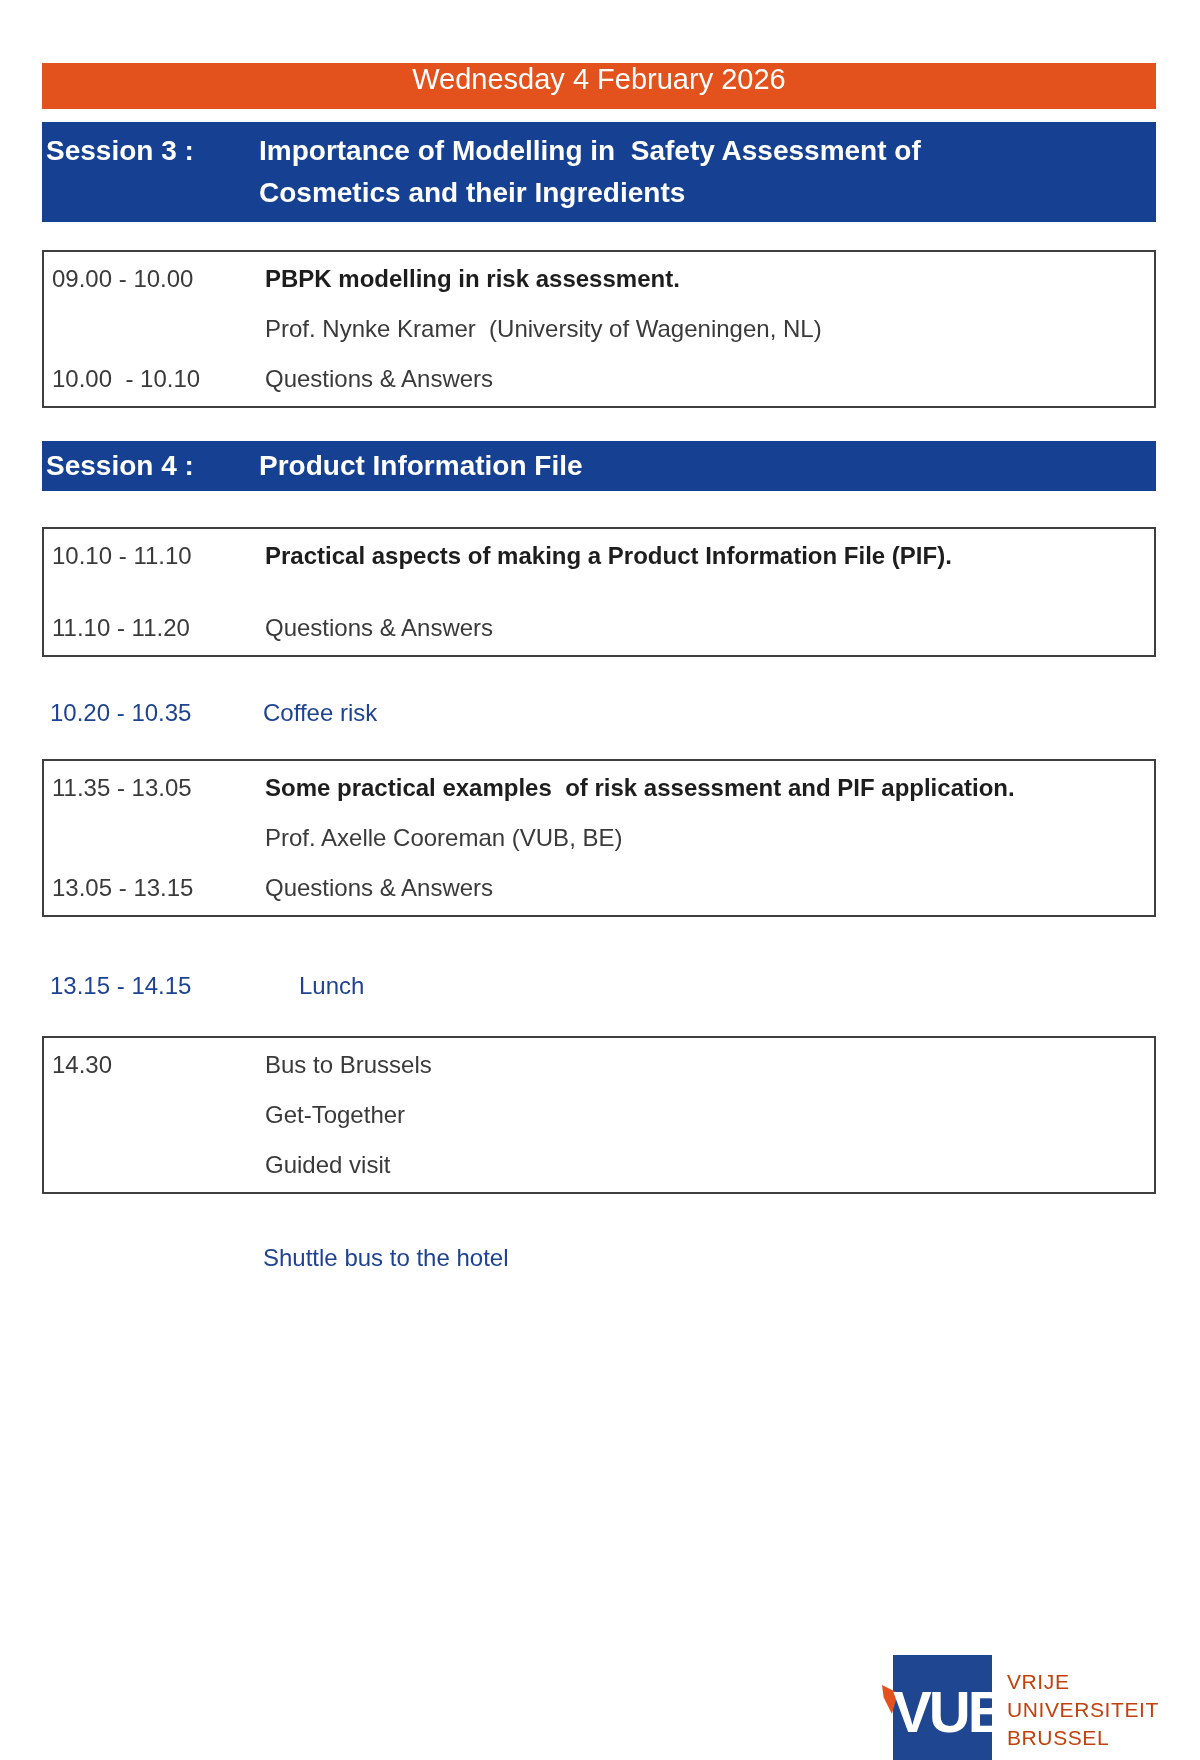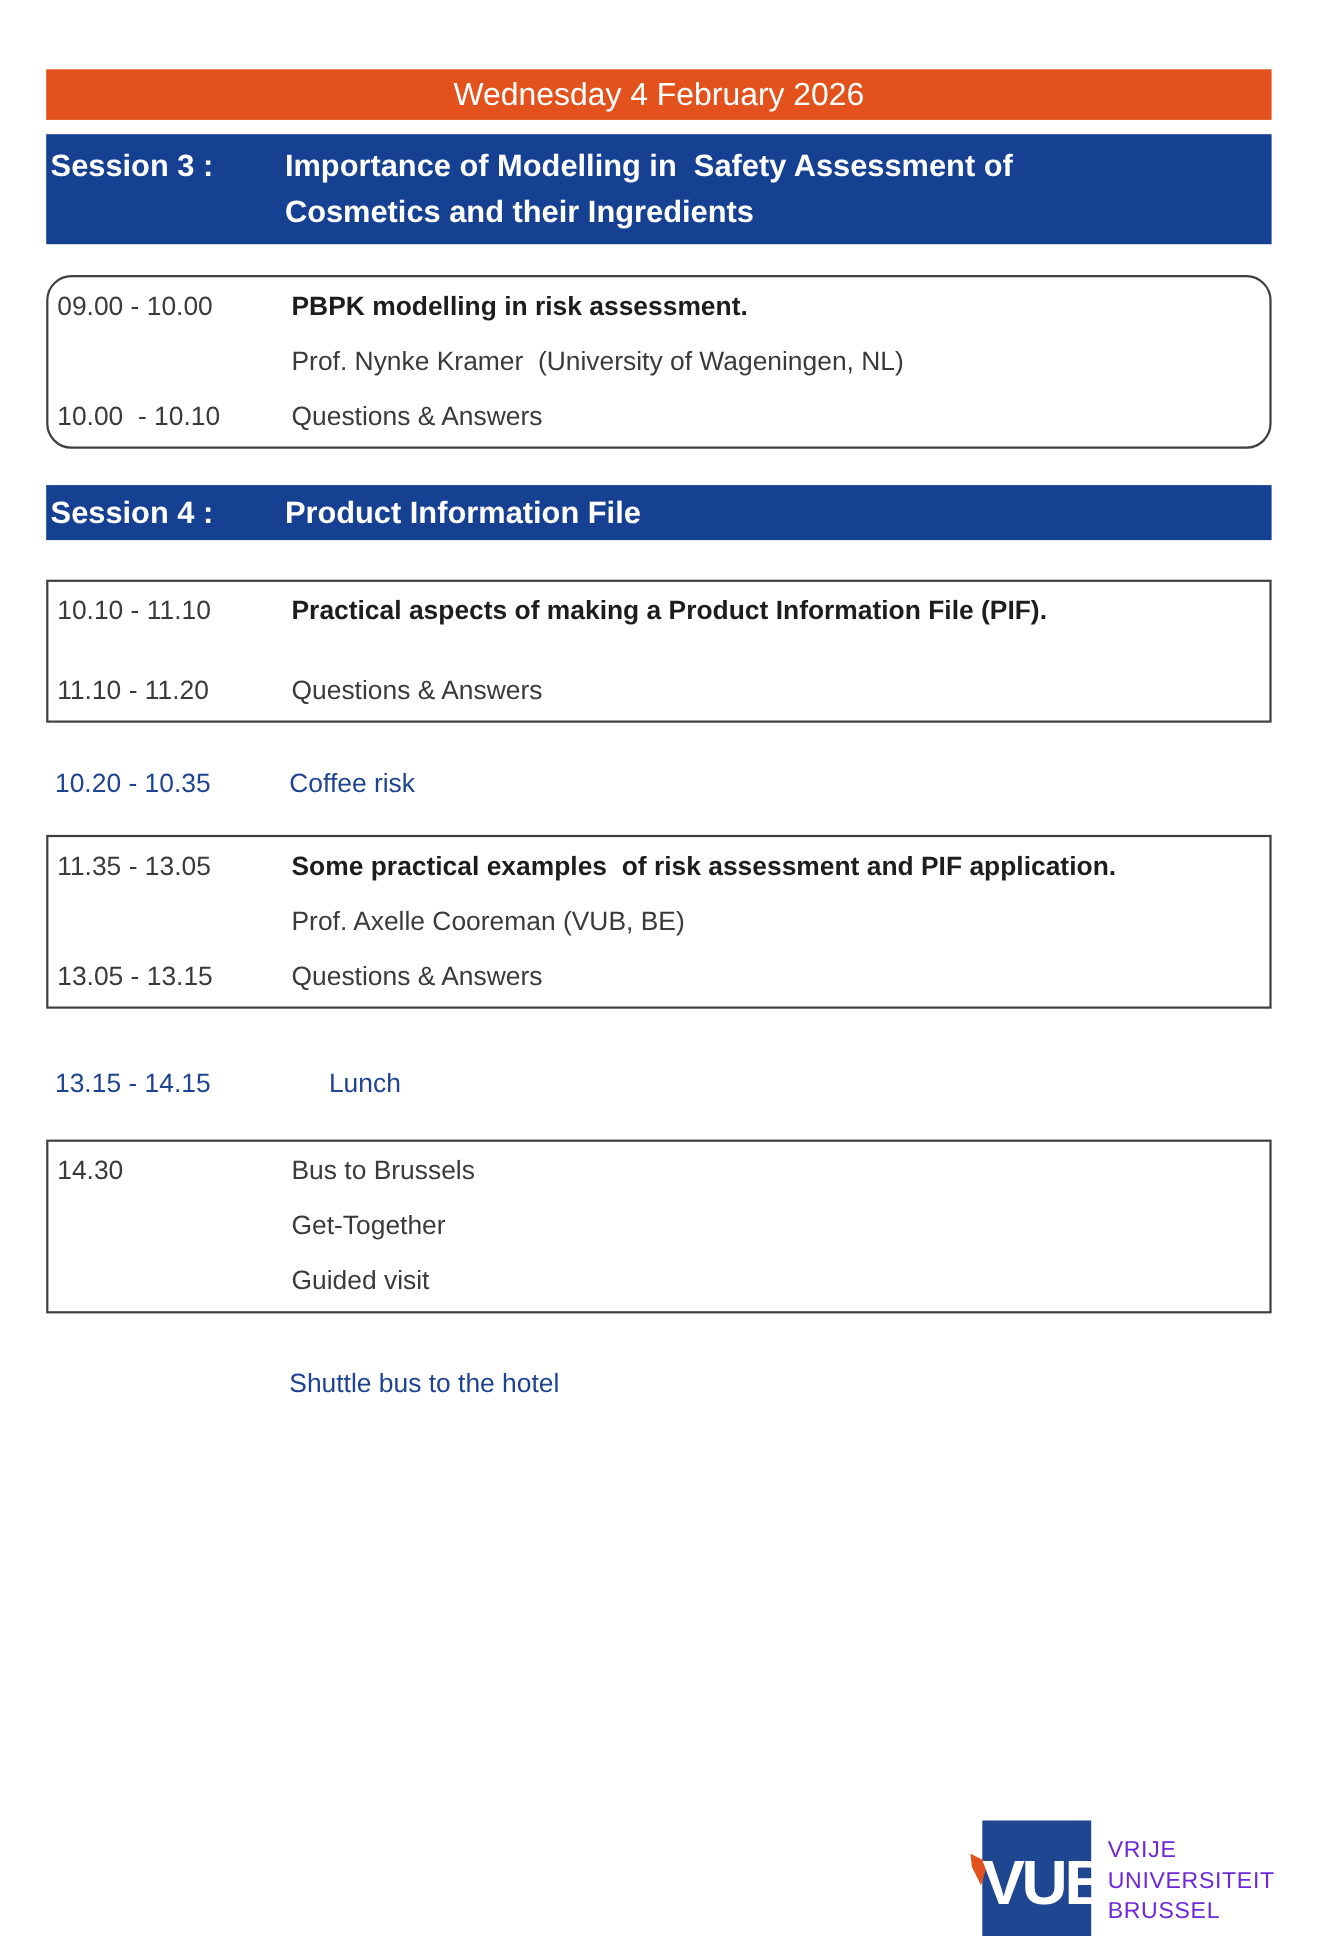--- a/index.html
+++ b/index.html
@@ -2,33 +2,33 @@
 <html><head>
 <meta charset="utf-8">
 <style>
   * { margin:0; padding:0; box-sizing:border-box; }
   html,body { width:1200px; height:1760px; background:#ffffff; overflow:hidden;
               font-family:"Liberation Sans", sans-serif; position:relative; }
   .content { position:absolute; left:42px; top:0; width:1114px; }
 
   
   .date-banner { margin-top:63px; height:46px; background:#E3521C; color:#ffffff;
-                 font-size:29px; display:flex; align-items:center; justify-content:center; }
+                 font-size:29px; display:flex; align-items:flex-start; justify-content:center; }
 
   
   .session-banner { background:#164192; color:#ffffff; font-weight:bold; font-size:28px;
                     display:grid; grid-template-columns:213px 1fr; padding-left:4px;
                     align-content:center; line-height:42px; }
   .session-banner .session-title { max-width:800px; white-space:pre-wrap; }
   #session3-banner { margin-top:13px; height:100px; }
   #session4-banner { margin-top:33px; height:50px; }
 
   
   .schedule-box { border:2px solid #3f3f3f; padding:13px 10px 13px 8px; background:#ffffff; }
-  #box-1 { margin-top:28px;border-radius:23px; }
+  #box-1 { margin-top:28px; }
   #box-2 { margin-top:36px; }
   #box-3 { margin-top:32px; }
   #box-4 { margin-top:36px; }
 
   .box-row { display:grid; grid-template-columns:213px 1fr; font-size:24px;
              line-height:28px; color:#3a3a3a; white-space:pre-wrap; }
   .box-row + .box-row { margin-top:22px; }
   .desc.bold { font-weight:bold; color:#1d1d1d; }
 
   
@@ -40,21 +40,21 @@
 
   
   .logo { position:absolute; left:882px; top:1655px; width:318px; height:105px; }
   .logo-square { position:absolute; left:11px; top:0; width:99px; height:106px;
                  background:#1E4691; }
   .logo-wedge { position:absolute; left:-11px; top:30px; width:16px; height:29px;
                 background:#E3521C; clip-path:polygon(0 0, 100% 28%, 62% 100%, 10% 42%); }
   .logo-vub { position:absolute; left:0px; top:24px; color:#ffffff; font-weight:bold;
               font-size:57px; letter-spacing:-3px; transform:scaleX(1.02);
               transform-origin:left; }
-  .logo-text { position:absolute; left:125px; top:13px; color:#6d28d9; font-size:21px;
+  .logo-text { position:absolute; left:125px; top:13px; color:#c2410c; font-size:21px;
                line-height:28px; letter-spacing:0.6px; }
 </style>
 </head>
 <body>
 
 <div class="content">
 
   <div class="date-banner">
     <span>Wednesday 4 February 2026</span>
   </div>

